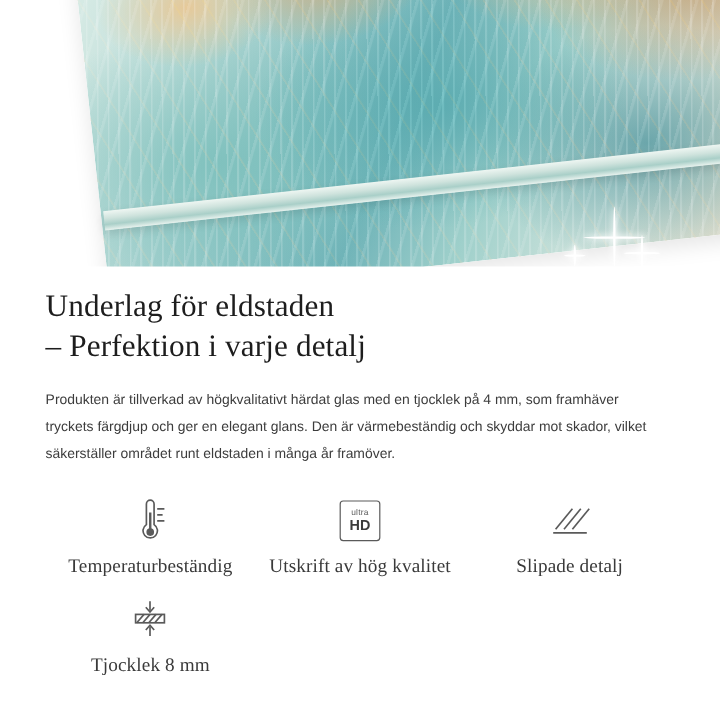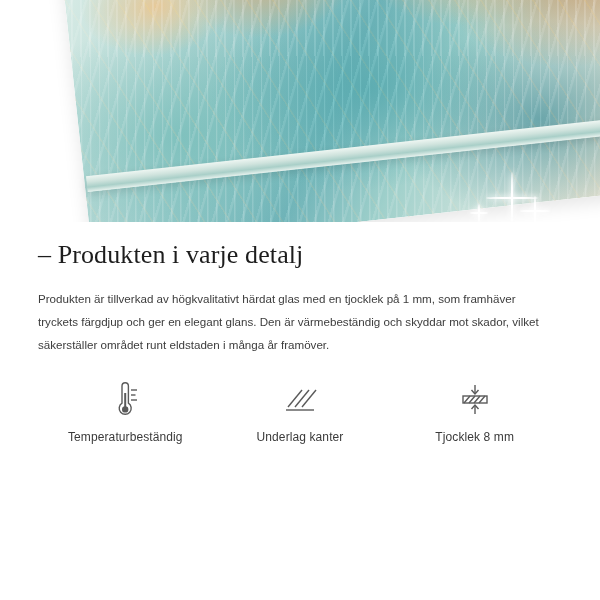--- a/index.html
+++ b/index.html
@@ -135,23 +135,24 @@
     text-align: center;
   }
   .feature-icon {
     height: 44px;
     display: flex;
     align-items: center;
     justify-content: center;
   }
   .feature-label {
     margin-top: 8px;
-    font-size: 12px;
+    font-size: 16px;
     color: #3a3a3a;
     letter-spacing: 0.1px;
+    font-family: Liberation Serif, serif;
   }
   .ultra-hd-box {
     width: 32px;
     height: 32px;
     border: 1.4px solid #5a5a5a;
     border-radius: 3px;
     display: flex;
     flex-direction: column;
     align-items: center;
     justify-content: center;
@@ -177,54 +178,64 @@
   <div class="hero">
     <div class="hero-art"></div>
     <div class="hero-edge"></div>
     <div class="sparkle s1"></div>
     <div class="sparkle s2"></div>
     <div class="sparkle s3"></div>
   </div>
 
   <div class="content">
     <h1 class="headline">
-      <span class="l2">– Produkten i varje detalj</span>
+      <span>Underlag för eldstaden</span>
+      <span class="l2">– Perfektion i varje detalj</span>
     </h1>
 
-    <p class="body-copy">Produkten är tillverkad av högkvalitativt härdat glas med en tjocklek på 1 mm, som framhäver tryckets färgdjup och ger en elegant glans. Den är värmebeständig och skyddar mot skador, vilket säkerställer området runt eldstaden i många år framöver.</p>
+    <p class="body-copy">Produkten är tillverkad av högkvalitativt härdat glas med en tjocklek på 4 mm, som framhäver tryckets färgdjup och ger en elegant glans. Den är värmebeständig och skyddar mot skador, vilket säkerställer området runt eldstaden i många år framöver.</p>
 
     <div class="features">
 
       <div class="feature">
         <div class="feature-icon">
           <svg width="36" height="40" viewBox="0 0 36 40" fill="none" stroke="#5a5a5a" stroke-width="1.4">
             <path d="M15 6a3.2 3.2 0 0 1 6.4 0v17.2a6 6 0 1 1-6.4 0z"></path>
             <circle cx="18.2" cy="29.4" r="3.2" fill="#5a5a5a" stroke="none"></circle>
             <line x1="18.2" y1="13" x2="18.2" y2="27" stroke-width="2"></line>
             <line x1="24" y1="10" x2="30" y2="10"></line>
             <line x1="24" y1="15" x2="28.5" y2="15"></line>
             <line x1="24" y1="20" x2="30" y2="20"></line>
           </svg>
         </div>
         <div class="feature-label">Temperaturbeständig</div>
       </div>
 
+      <div class="feature">
+        <div class="feature-icon">
+          <div class="ultra-hd-box">
+            <span class="u1">ultra</span>
+            <span class="u2">HD</span>
+          </div>
+        </div>
+        <div class="feature-label">Utskrift av hög kvalitet</div>
+      </div>
 
 
 
       <div class="feature">
         <div class="feature-icon">
           <svg width="40" height="34" viewBox="0 0 40 34" fill="none" stroke="#5a5a5a" stroke-width="1.4">
             <line x1="8" y1="24" x2="22" y2="7"></line>
             <line x1="15" y1="24" x2="29" y2="7"></line>
             <line x1="22" y1="24" x2="36" y2="7"></line>
             <line x1="6" y1="27" x2="34" y2="27"></line>
           </svg>
         </div>
-        <div class="feature-label">Underlag kanter</div>
+        <div class="feature-label">Slipade detalj</div>
       </div>
 
       <div class="feature">
         <div class="feature-icon">
           <svg width="40" height="36" viewBox="0 0 40 36" fill="none" stroke="#5a5a5a" stroke-width="1.4">
             <line x1="20" y1="3" x2="20" y2="11"></line>
             <polyline points="16.5,8 20,12 23.5,8"></polyline>
             <rect x="8" y="14" width="24" height="7"></rect>
             <line x1="9" y1="21" x2="15" y2="14"></line>
             <line x1="14" y1="21" x2="20" y2="14"></line>

